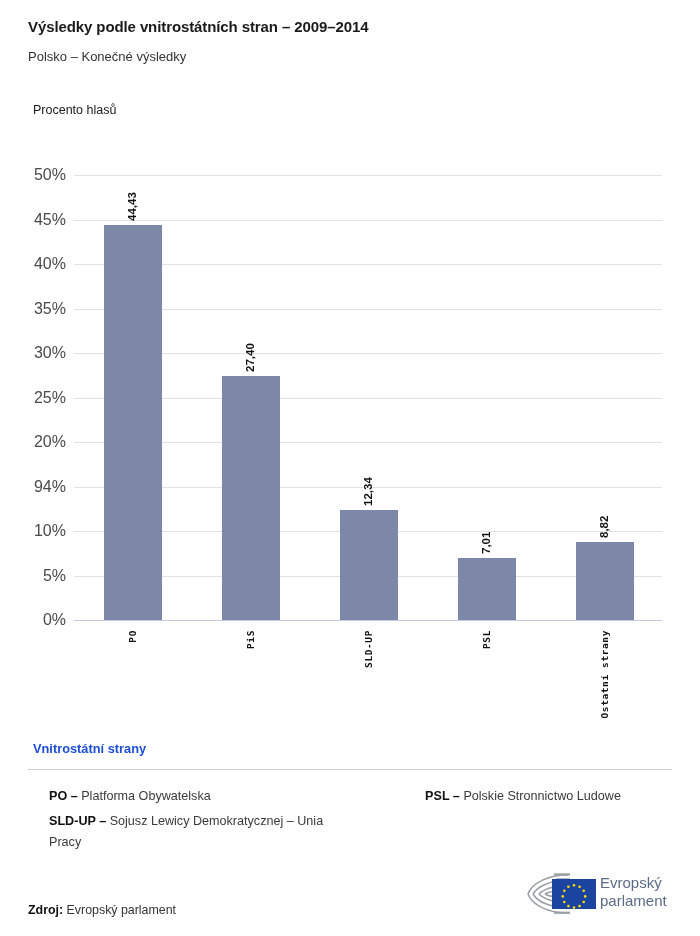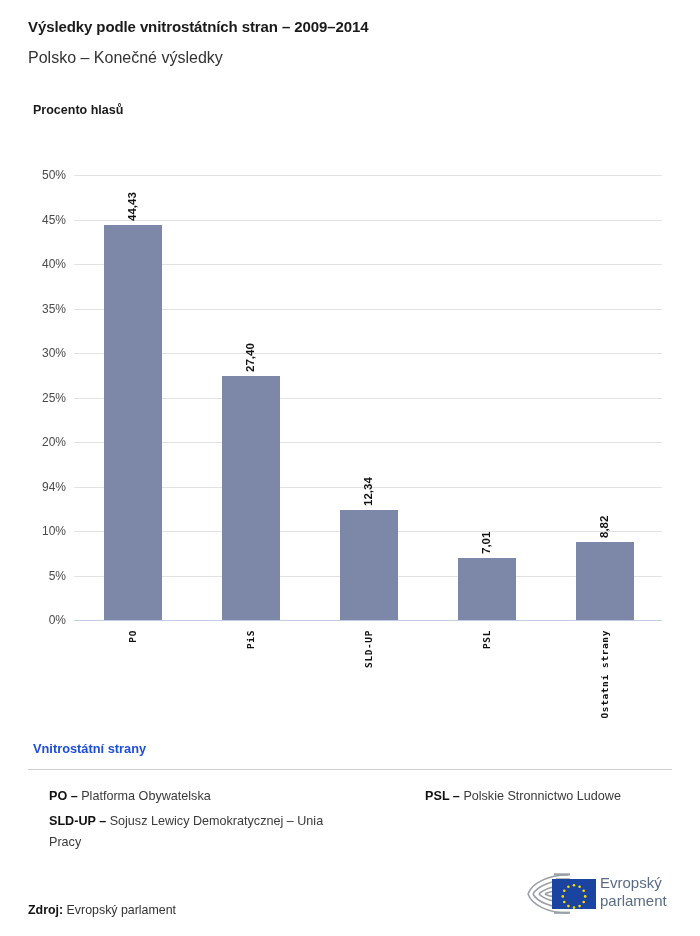--- a/index.html
+++ b/index.html
@@ -25,31 +25,31 @@
     font-size: 15px;
     font-weight: bold;
     letter-spacing: -0.1px;
     color: #1a1a1a;
     white-space: nowrap;
   }
   #chart-subtitle {
     position: absolute;
     left: 28px;
     top: 49px;
-    font-size: 16px;
+    font-size: 13px;
     font-weight: normal;
     color: #333333;
     white-space: nowrap;
   }
   #y-axis-title {
     position: absolute;
     left: 33px;
     top: 103px;
     font-size: 12.5px;
-    font-weight: bold;
+    font-weight: normal;
     color: #1a1a1a;
     white-space: nowrap;
   }
 
   
   #plot {
     position: absolute;
     left: 0;
     top: 0;
     width: 700px;
@@ -64,21 +64,21 @@
   }
   .gridline.baseline {
     background: #c3cde0;
     height: 1px;
   }
   .ytick {
     position: absolute;
     right: 0;
     width: 44px;
     text-align: right;
-    font-size: 12px;
+    font-size: 16px;
     color: #4a4a4a;
     transform: translateY(-50%);
     white-space: nowrap;
   }
   .ytick-wrap {
     position: absolute;
     left: 14px;
     width: 52px;
     height: 0;
   }

